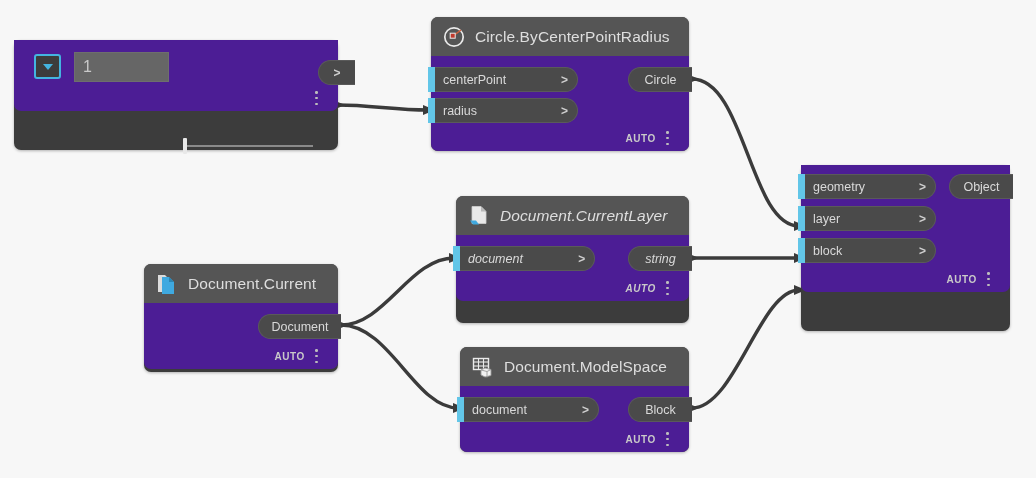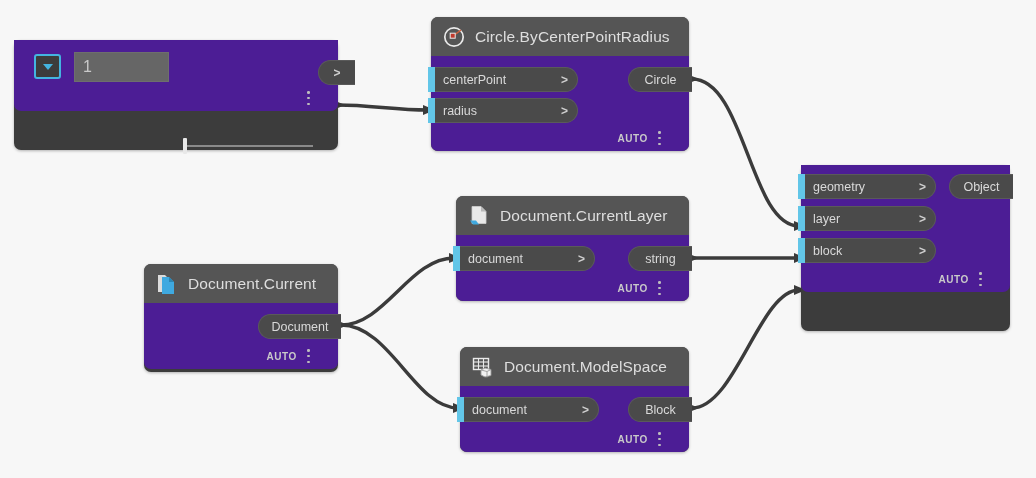--- a/index.html
+++ b/index.html
@@ -104,21 +104,21 @@
     justify-content: center;
     box-sizing: border-box;
   }
   .out-label {
     color: #d9d9d9;
     font-size: 12.5px;
     white-space: nowrap;
   }
   .auto-row {
     position: absolute;
-    right: 28px;
+    right: 20px;
     display: flex;
     align-items: center;
     gap: 10px;
   }
   .auto-text {
     color: #c9c9c9;
     font-size: 10px;
     font-weight: bold;
     letter-spacing: 0.6px;
   }
@@ -267,21 +267,21 @@
         <span class="auto-text">AUTO</span>
         <span class="dots">
             <i></i>
             <i></i>
             <i></i>
           </span>
       </div>
     </div>
   </div>
 
-  <div class="node" style="left:456px; top:196px; width:233px; height:105px;">
+  <div class="node" style="left:456px; top:196px; width:233px; height:127px;font-style:italic;">
     <div class="node-header">
       <svg class="node-icon" viewBox="0 0 24 24">
         <path d="M5 2.5 h9 l5 5 v12 h-14 z" fill="#e9e9e9" stroke="#cfcfcf" stroke-width="0.8"></path>
         <path d="M14 2.5 v5 h5 z" fill="#b8b8b8"></path>
         <path d="M3 16.5 l6 0 l3 4 l-6 0 z" fill="#3fa9e0"></path>
       </svg>
       <span class="node-title">Document.CurrentLayer</span>
     </div>
     <div class="node-body" style="height:66px;">
       <div class="in-row" style="left:-3px; top:11px; width:142px;">

